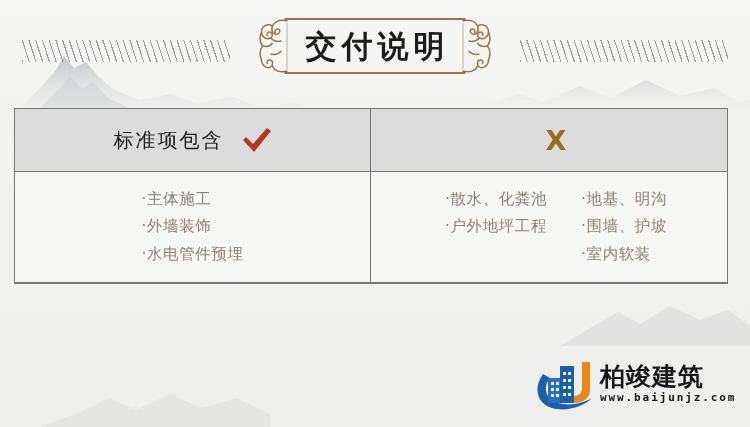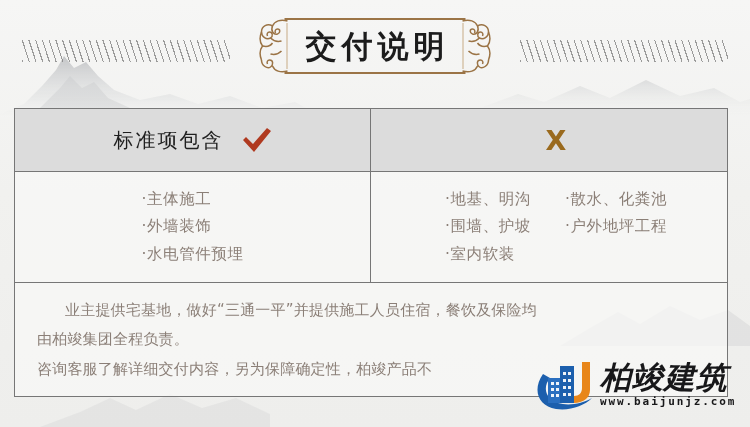--- a/index.html
+++ b/index.html
@@ -120,22 +120,22 @@
   .logo {
     position: absolute; left: 534px; top: 352px;
     width: 212px; height: 66px;
     display: flex; align-items: center; gap: 4px;
   }
   .logo-mark { width: 62px; height: 58px; flex: none; }
   .logo-mark svg { display: block; }
   .logo-text { display: flex; flex-direction: column; justify-content: center; }
   .logo-cn {
     font-family: "DejaVu Sans", "Liberation Sans", sans-serif;
-    font-size: 31px; font-weight: 700; color: #18181a;
-    letter-spacing: 1px; line-height: 1.05; font-style: italic;
+    font-size: 25px; font-weight: 700; color: #18181a;
+    letter-spacing: 1px; line-height: 1.05;
   }
   .logo-url {
     font-family: "DejaVu Sans Mono", "Liberation Mono", monospace;
     font-size: 11px; font-weight: 700; color: #18181a;
     letter-spacing: 1.9px; line-height: 1.3; margin-top: 1px;
   }
 </style>
 </head>
 <body>
 
@@ -246,37 +246,32 @@
       <div class="cell-l">
         <div class="list">
           <div>·主体施工</div>
           <div>·外墙装饰</div>
           <div>·水电管件预埋</div>
         </div>
       </div>
       <div class="cell-r">
         <div class="cols2">
           <div class="list">
+            <div>·散水、化粪池</div>
+            <div>·户外地坪工程</div>
+          </div>
+          <div class="list">
             <div>·地基、明沟</div>
             <div>·围墙、护坡</div>
             <div>·室内软装</div>
           </div>
-          <div class="list">
-            <div>·散水、化粪池</div>
-            <div>·户外地坪工程</div>
-          </div>
         </div>
       </div>
     </div>
 
-    <div class="note">
-      <p class="indent">业主提供宅基地，做好“三通一平”并提供施工人员住宿，餐饮及保险均</p>
-      <p>由柏竣集团全程负责。</p>
-      <p>咨询客服了解详细交付内容，另为保障确定性，柏竣产品不</p>
-    </div>
   </div>
 
   <div class="logo">
     <span class="logo-mark">
       <svg viewBox="0 0 62 58" width="62" height="58">
         <path d="M9 18 C-2 34 4 50 22 53 C36 55 50 50 58 42
                  C48 48 34 50 24 47 C12 43 8 32 16 22 Z" fill="#1c5fad"></path>
         <path d="M48 6 L56 6 L56 34 C56 42 49 47 40 47 L34 47 L34 40 L40 40
                  C45 40 48 37 48 32 Z" fill="#e8861a"></path>
         <path d="M26 10 L40 10 L40 47 L26 47 Z" fill="#1c5fad"></path>

